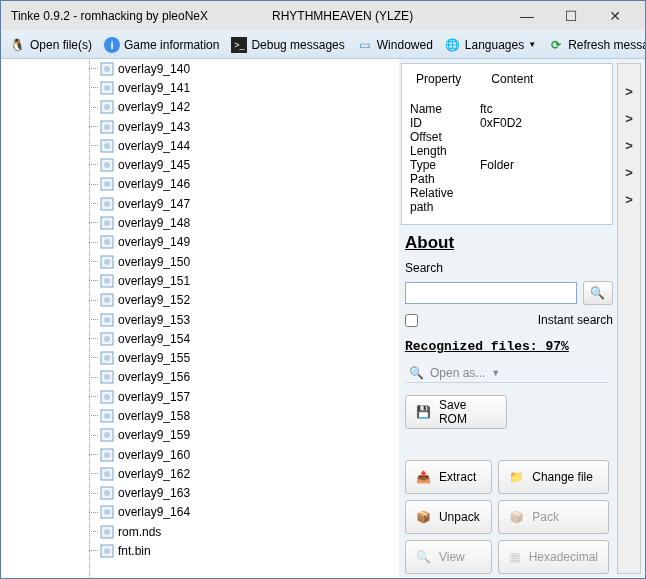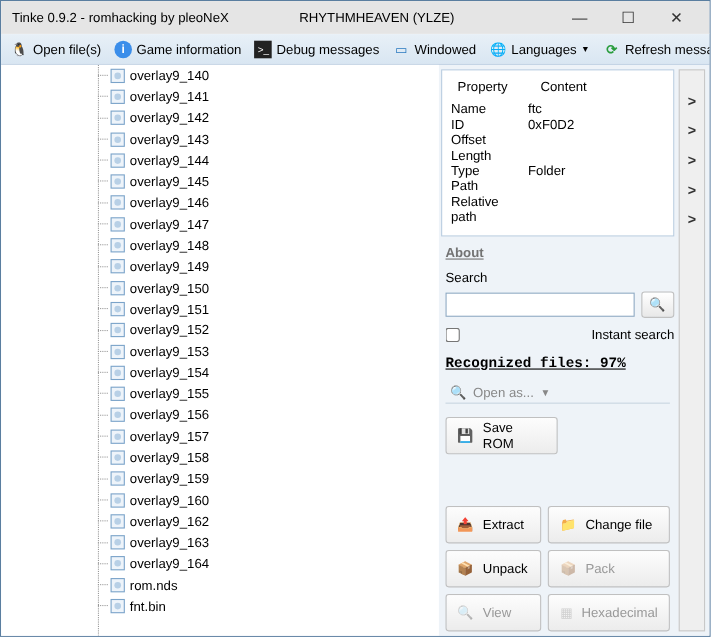--- a/index.html
+++ b/index.html
@@ -28,26 +28,26 @@
   .node::before { content:""; position:absolute; left:8px; top:9px; width:9px; border-top:1px dotted #999; }
   .node .ficon { width:16px; height:16px; margin-left: 18px; }
   
   
   .right { flex:1; display:flex; padding:4px 4px 4px 2px; gap:4px; }
   .sidecol { width: 24px; background:#efefef; border:1px solid #c8c8c8; display:flex; flex-direction:column; justify-content:flex-start; padding-top:20px; gap:12px; align-items:center; }
   .sidecol .chev { font-size:13px; font-weight:bold; color:#333; }
   .panel { flex:1; display:flex; flex-direction:column; gap:6px; }
   
   .propbox { background:#fff; border:1px solid #b9cde0; padding:4px 8px 10px; }
-  .prophead { display:flex; gap:18px; font-size:12px; margin-bottom:2px;text-align:right; }
+  .prophead { display:flex; gap:18px; font-size:12px; margin-bottom:12px;text-align:right; }
   .prophead span { padding:4px 6px; }
   .prow { display:flex; }
   .prow .pk { width:70px; }
   .prow .pv { flex:1; }
-  .about { color:#737373; font-weight:bold; text-decoration:underline; font-size:12px; padding: 2px 0 0 4px; }
+  .about { color:#000000; font-weight:bold; text-decoration:underline; font-size:17px; padding: 2px 0 0 4px; }
   
   .searchlbl { padding: 2px 0 0 4px; }
   .searchrow { display:flex; gap:6px; padding: 0 0 0 4px; align-items:center; }
   .searchrow input { flex:1; height:22px; border:1px solid #8ca8c2; padding:0 4px; }
   .searchbtn { width:30px; height:24px; border:1px solid #c0c0c0; background:linear-gradient(#fff,#e8e8e8); display:flex; align-items:center; justify-content:center; border-radius:3px; }
   
   .chkrow { display:flex; align-items:center; gap:6px; padding: 2px 0 0 4px; justify-content: space-between; }
   .chkrow input { width:13px; height:13px; }
   
   .recog { font-family: "Courier New", monospace; font-weight:bold; text-decoration:underline; padding: 6px 0 2px 4px; font-size:13px; }

